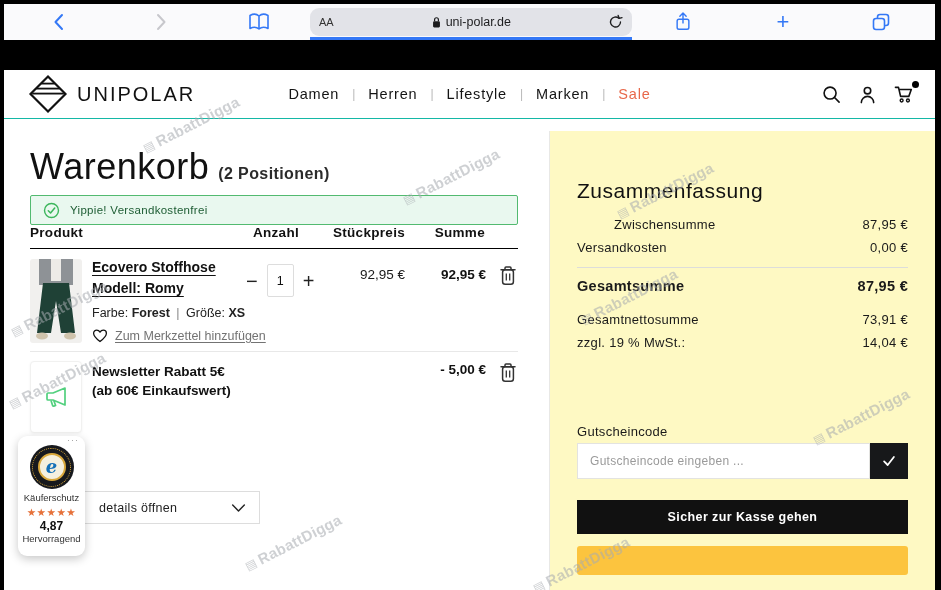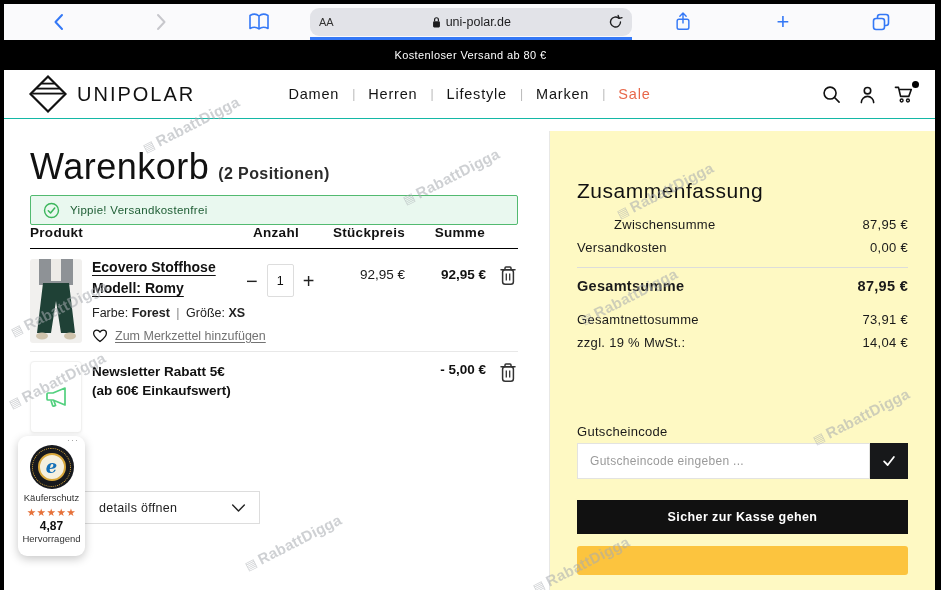--- a/index.html
+++ b/index.html
@@ -164,23 +164,20 @@
         <span>+</span>
       </div>
     <div class="tb-btn tb-tabs">
       <svg width="20" height="20" viewBox="0 0 20 20">
           <rect x="6.5" y="2.5" width="11" height="11" rx="2.5" fill="none" stroke="#3478f6" stroke-width="1.6"></rect>
           <rect x="2.5" y="6.5" width="11" height="11" rx="2.5" fill="#fafafc" stroke="#3478f6" stroke-width="1.6"></rect>
         </svg>
     </div>
   </div>
 
-  <div class="promo">
-    <span>Kostenloser Versand ab 80 €</span>
-  </div>
 
   <div class="site-header">
     <div class="logo">
       <svg width="40" height="40" viewBox="0 0 48 48">
         <polygon points="24,3 45,24 24,45 3,24" fill="none" stroke="#111" stroke-width="2.6"></polygon>
         <line x1="16" y1="11.5" x2="32" y2="11.5" stroke="#111" stroke-width="2.2"></line>
         <line x1="10" y1="17.5" x2="38" y2="17.5" stroke="#111" stroke-width="2.2"></line>
         <line x1="5" y1="23.5" x2="43" y2="23.5" stroke="#111" stroke-width="2.2"></line>
       </svg>
       <span class="logo-text">UNIPOLAR</span>

